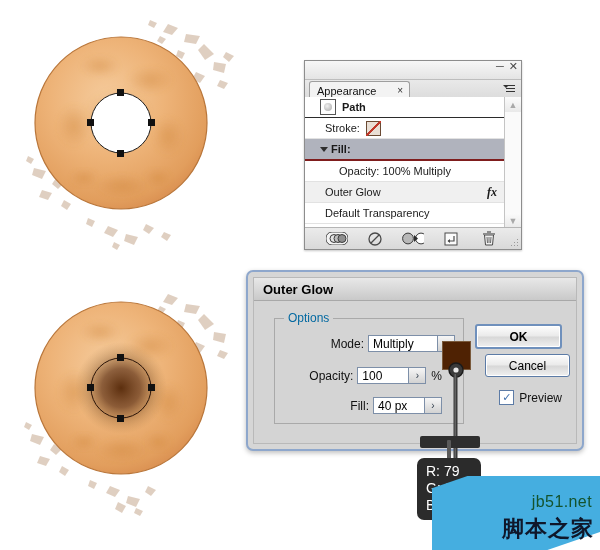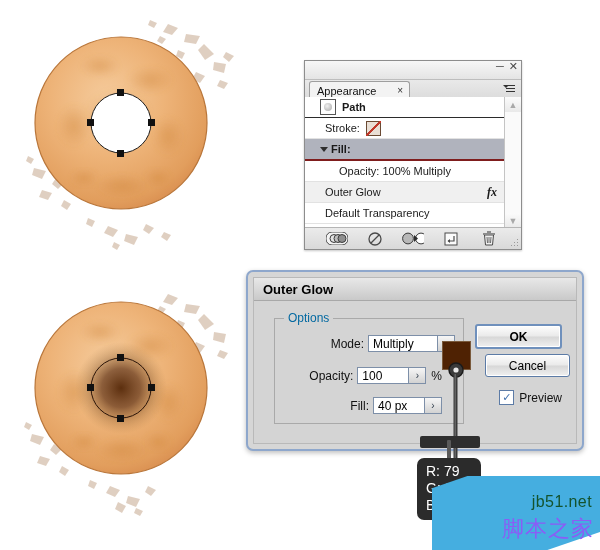--- a/index.html
+++ b/index.html
@@ -303,21 +303,21 @@
     transform: rotate(-19deg);
     transform-origin: left bottom;
   }
   .wm-url {
     position:absolute; right:8px; bottom:39px;
     font-size:16px; color:#14532d;
     letter-spacing:.4px;
   }
   .wm-cn {
     position:absolute; right:6px; bottom:6px;
-    font-size:22px; color:#8b5cf6; font-weight:normal;
+    font-size:22px; color:#0f172a; font-weight:bold;
     letter-spacing:1px;
     font-family:"DejaVu Sans", sans-serif;
   }
 </style>
 </head>
 <body style="background: rgb(255, 255, 255);">
 
 <div class="canvas">
 
   <div class="donut-wrap" style="left:18px; top:18px;">

